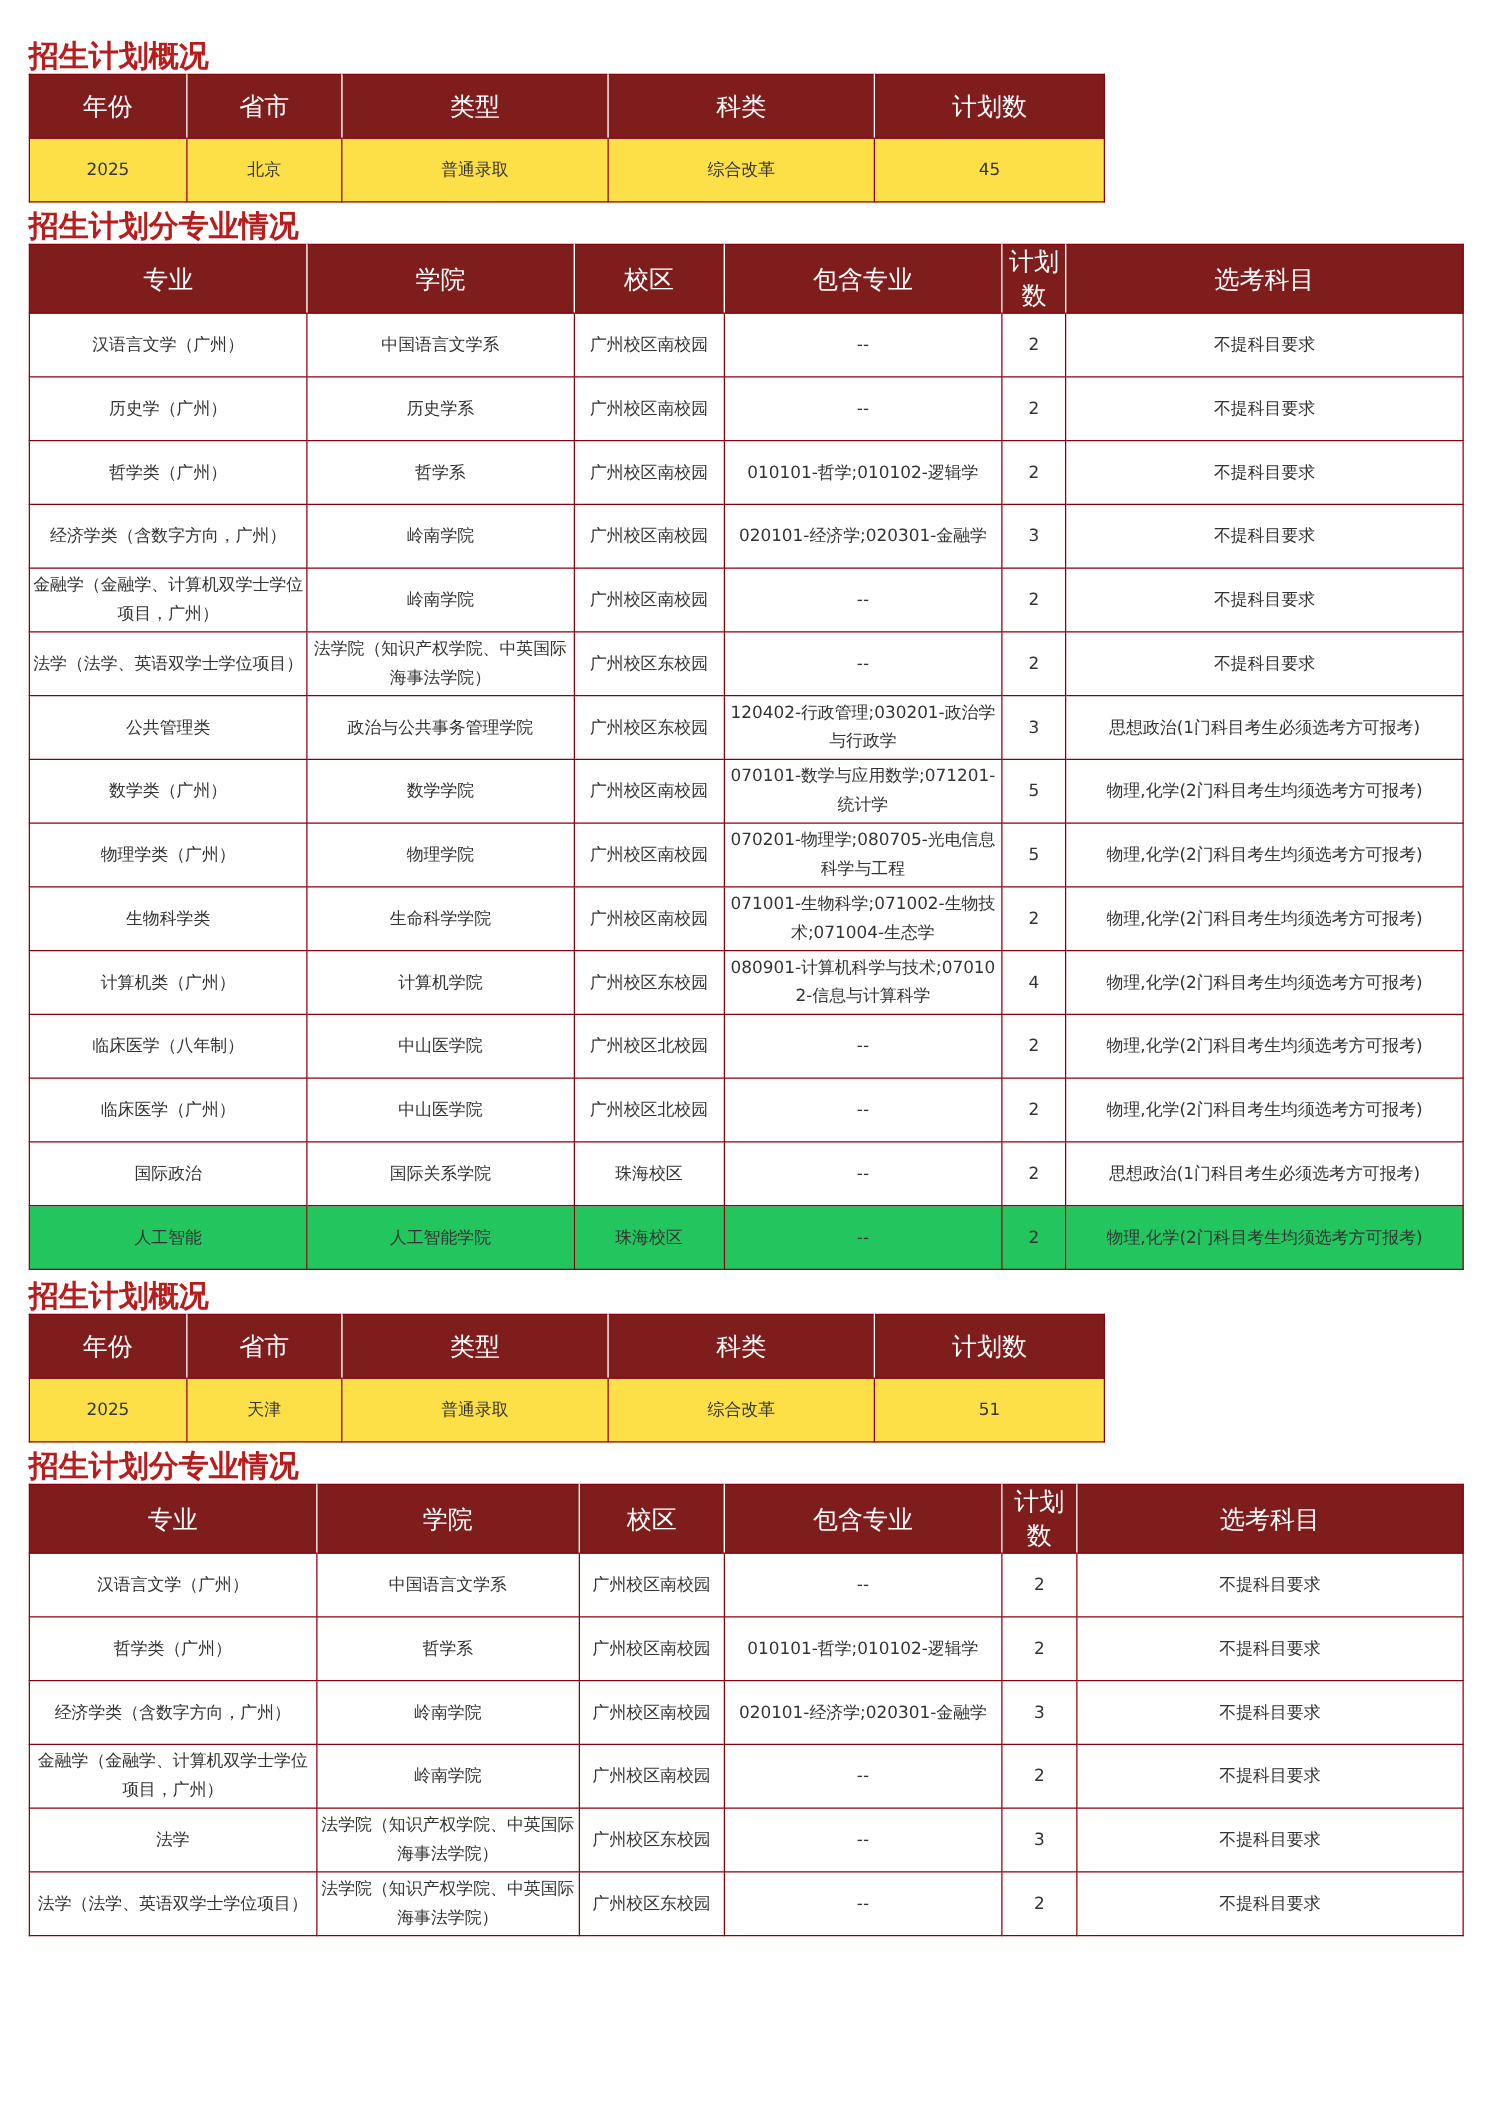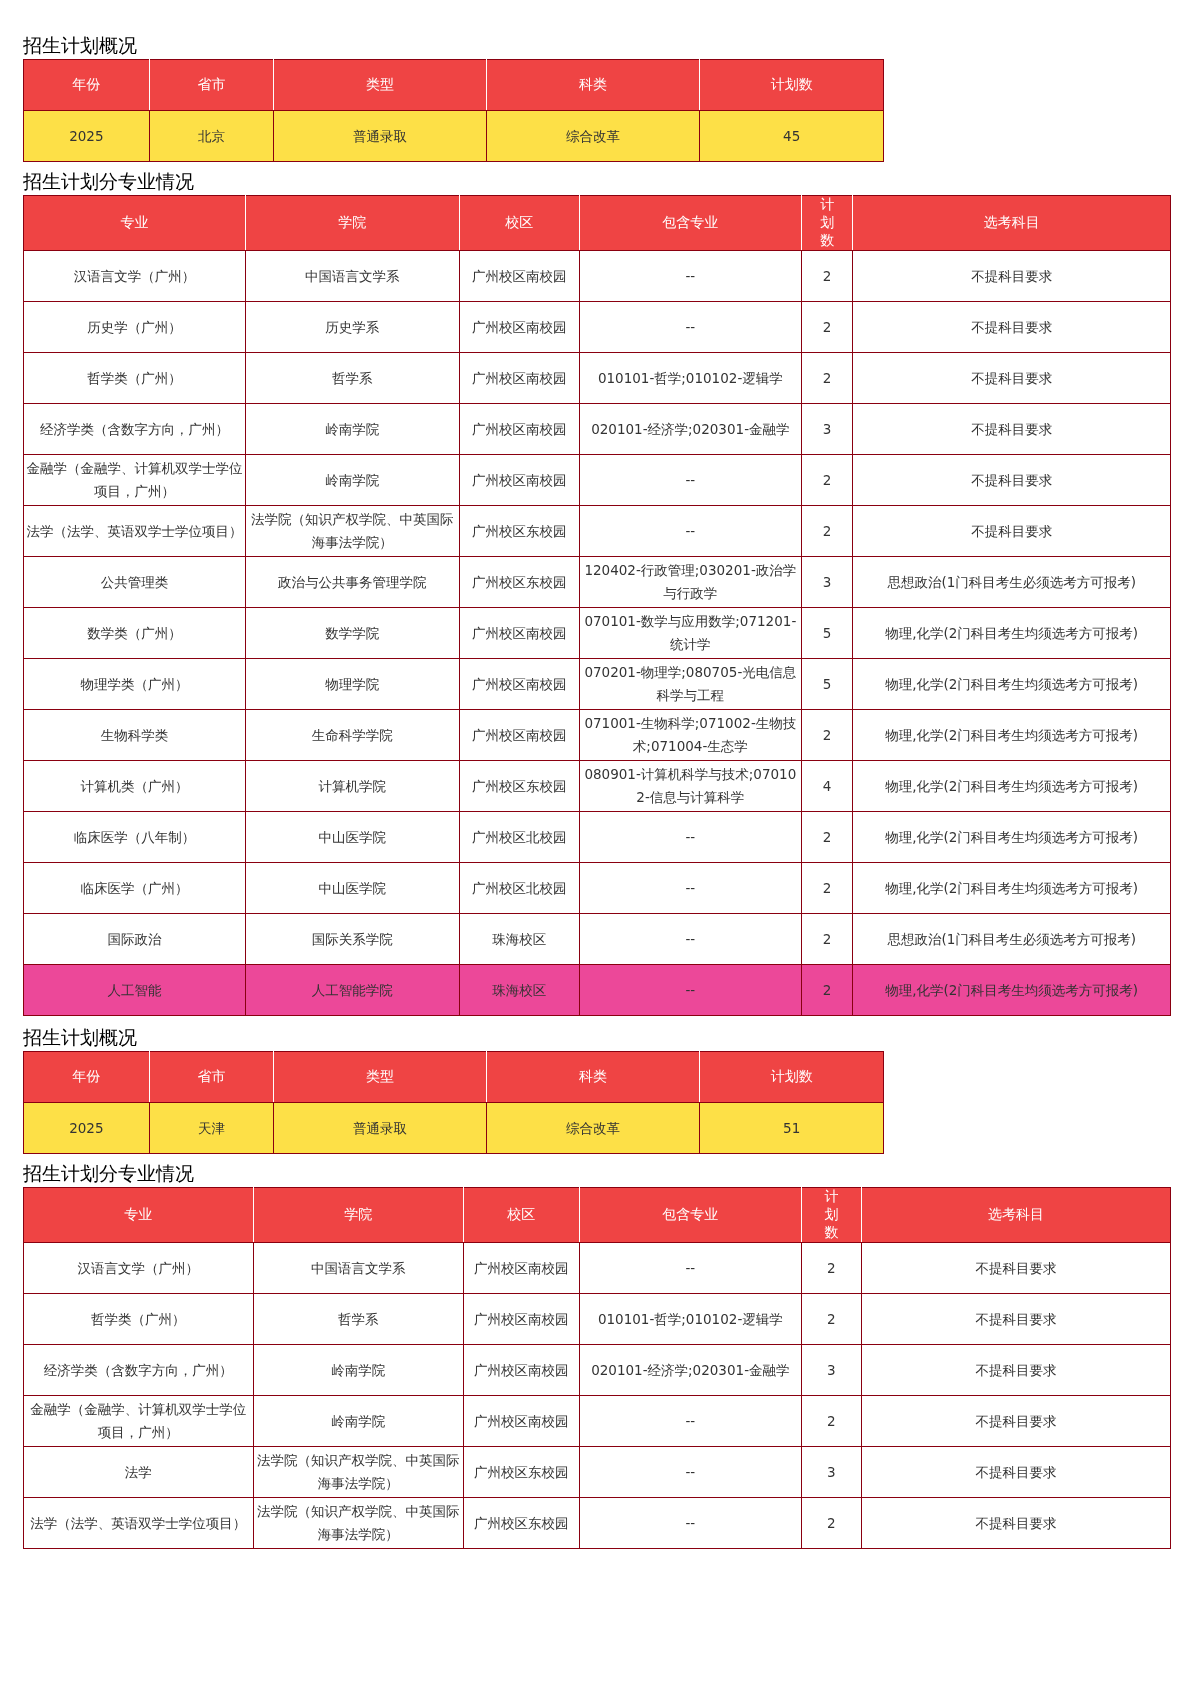--- a/index.html
+++ b/index.html
@@ -4,43 +4,43 @@
 <style>
   html, body { margin: 0; padding: 0; background: #ffffff; }
   body {
     width: 1190px; height: 1683px; overflow: hidden;
     font-family: "DejaVu Sans", "Liberation Sans", sans-serif;
     color: #333333;
     position: relative;
   }
   .wrap { position: absolute; left: 23px; top: 32px; width: 1148px; }
   .section-title {
-    font-size: 19px; line-height: 26px; height: 27px;
-    color: #000000; margin: 0; font-weight: normal;
+    font-size: 24px; line-height: 26px; height: 27px;
+    color: #b91c1c; margin: 0; font-weight: bold;
   }
   table {
     border-collapse: collapse; table-layout: fixed;
     font-size: 13.5px; color: #333;
   }
   th {
-    background: #ef4444; color: #ffffff; font-weight: normal;
-    font-size: 14px; height: 50px; padding: 0 16px;
+    background: #7f1d1d; color: #ffffff; font-weight: normal;
+    font-size: 20px; height: 50px; padding: 0 2px;
     border-left: 1px solid #ffffff; border-right: 1px solid #ffffff;
     border-top: 1px solid #8a0010; border-bottom: 1px solid #8a0010;
     text-align: center; vertical-align: middle;
   }
   th:first-child { border-left: 1px solid #8a0010; }
   th:last-child { border-right: 1px solid #8a0010; }
   td {
     border: 1px solid #8a0010; text-align: center; vertical-align: middle;
     height: 50px; padding: 0 1px; line-height: 23px; background: #ffffff;
     word-break: break-all;
   }
   .overview td { background: #fde047; }
-  tr.gray td { background: #ec4899; }
+  tr.gray td { background: #22c55e; }
   .t-overview { width: 861px; margin-bottom: 6px; }
   .t-detail { width: 1148px; margin-bottom: 8px; }
 </style>
 </head>
 <body>
 
 <div class="wrap">
 
   <h3 class="section-title">招生计划概况</h3>
   <table class="t-overview overview">

